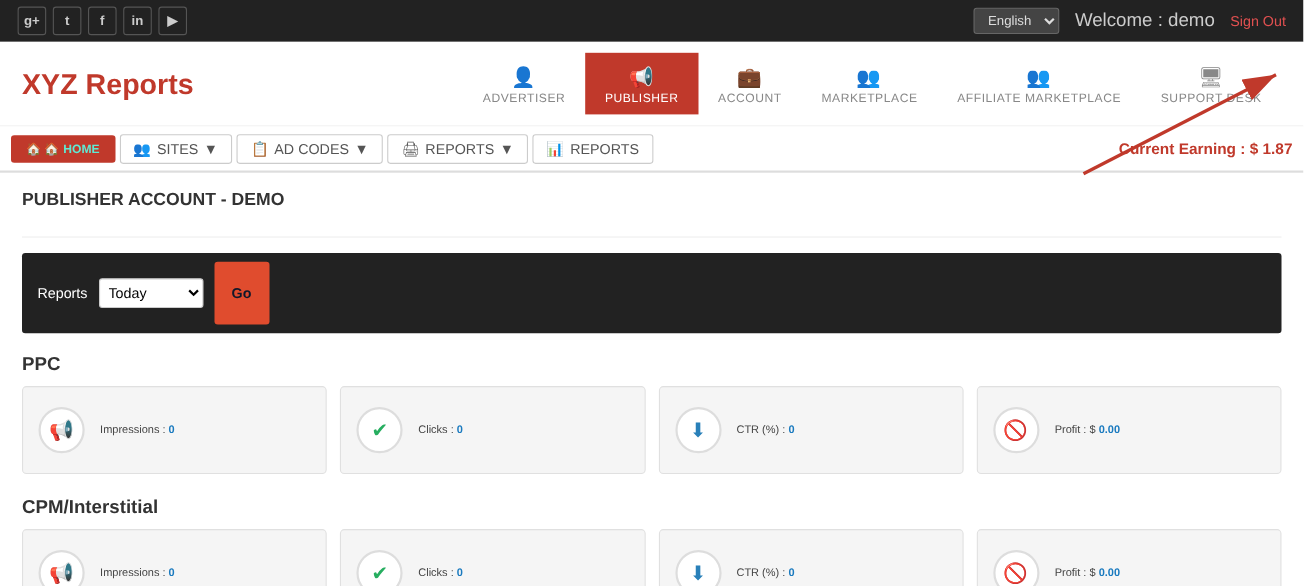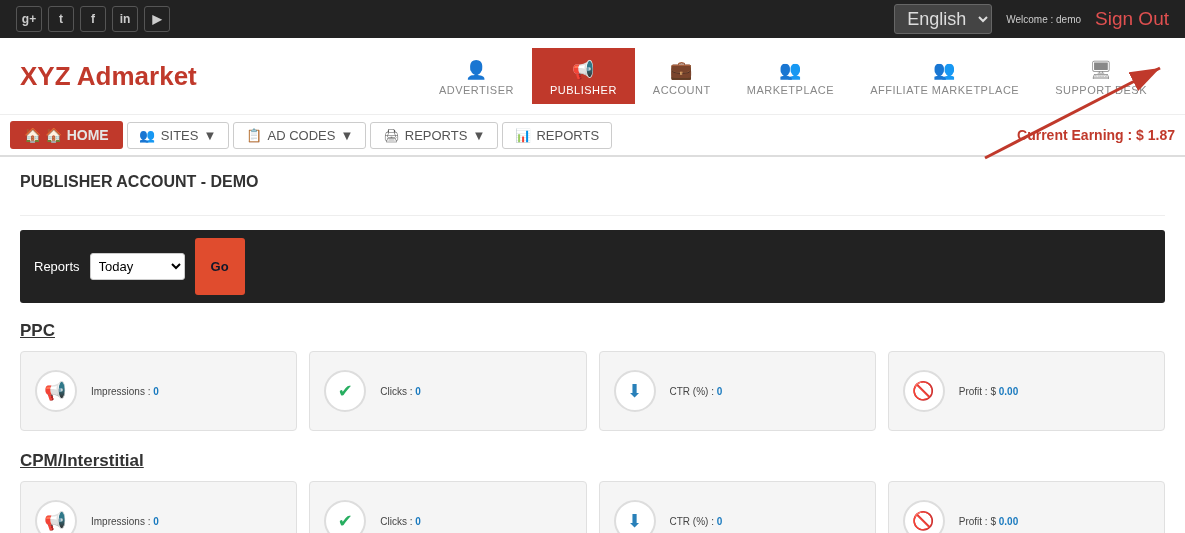--- a/index.html
+++ b/index.html
@@ -18,24 +18,24 @@
     .social-icon {
       width: 26px; height: 26px;
       border: 1px solid #555;
       border-radius: 3px;
       display: flex; align-items: center; justify-content: center;
       color: #ccc; font-size: 12px; font-weight: bold; cursor: pointer;
     }
     .top-bar-right { display: flex; align-items: center; gap: 14px; }
     .lang-select {
       background: #444; color: #ddd; border: 1px solid #666;
-      padding: 3px 8px; border-radius: 3px; font-size: 18px; cursor: pointer;
-    }
-    .welcome-text { color: #ccc; font-size: 10px; }
-    .signout-link { color: #e05050; font-size: 19px; cursor: pointer; }
+      padding: 3px 8px; border-radius: 3px; font-size: 12px; cursor: pointer;
+    }
+    .welcome-text { color: #ccc; font-size: 17px; }
+    .signout-link { color: #e05050; font-size: 13px; cursor: pointer; }
 
     
     .header {
       display: flex; align-items: center; justify-content: space-between;
       padding: 10px 20px; background: #fff; border-bottom: 1px solid #eee;
     }
     .brand { color: #c0392b; font-size: 26px; font-weight: bold; }
     .main-nav { display: flex; gap: 0; }
     .nav-item {
       display: flex; flex-direction: column; align-items: center;
@@ -46,22 +46,22 @@
     .nav-item .nav-icon { font-size: 18px; margin-bottom: 3px; }
 
     
     .sub-nav {
       background: #fff; border-bottom: 2px solid #ddd;
       display: flex; align-items: center; padding: 0 10px;
       min-height: 42px;
     }
     .sub-nav-left { display: flex; align-items: center; gap: 4px; flex: 1; }
     .btn-red {
-      background: #c0392b; color: #e5e5e5; border: none; padding: 6px 14px;
-      border-radius: 3px; cursor: pointer; font-size: 14px; font-weight: bold;
+      background: #c0392b; color: #5eead4; border: none; padding: 6px 14px;
+      border-radius: 3px; cursor: pointer; font-size: 11px; font-weight: bold;
     }
     .sub-nav-btn {
       background: #fff; color: #555; border: 1px solid #ccc; padding: 5px 12px;
       border-radius: 3px; cursor: pointer; font-size: 13px; display: flex; align-items: center; gap: 5px;
     }
     .sub-nav-right { color: #c0392b; font-size: 14px; font-weight: bold; }
 
     
     .page-content { padding: 16px 20px; }
     .page-title { font-size: 16px; font-weight: bold; color: #333; margin-bottom: 14px; border-bottom: 1px solid #eee; padding-bottom: 24px; }
@@ -76,21 +76,21 @@
     .reports-select {
       background: #fff; border: 1px solid #ccc; padding: 4px 4px;
       border-radius: 3px; font-size: 13px; cursor: pointer;
     }
     .go-btn {
       background: #e04c2e; color: #0f172a; border: none; padding: 21px 16px;
       border-radius: 3px; cursor: pointer; font-size: 13px; font-weight: bold;
     }
 
     
-    .section-label { font-size: 17px; font-weight: bold; color: #333; margin-bottom: 10px; margin-top: 4px; text-decoration: underline; }
+    .section-label { font-size: 17px; font-weight: bold; color: #333; margin-bottom: 10px; margin-top: 4px; }
 
     
     .stats-grid {
       display: grid; grid-template-columns: repeat(4, 1fr);
       gap: 12px; margin-bottom: 20px;
     }
     .stat-card {
       background: #f5f5f5; border: 1px solid #e0e0e0; border-radius: 4px;
       padding: 18px 14px; display: flex; align-items: center; gap: 14px;
       min-height: 70px;
@@ -136,21 +136,21 @@
     <div class="top-bar-right">
       <select class="lang-select">
         <option>English</option>
       </select>
       <span class="welcome-text">Welcome : demo</span>
       <span class="signout-link">Sign Out</span>
     </div>
   </div>
 
   <div class="header">
-    <div class="brand">XYZ Admarket</div>
+    <div class="brand">XYZ Reports</div>
     <div class="main-nav">
       <div class="nav-item">
         <span class="nav-icon">👤</span>
         <span>ADVERTISER</span>
       </div>
       <div class="nav-item active">
         <span class="nav-icon">📢</span>
         <span>PUBLISHER</span>
       </div>
       <div class="nav-item">

